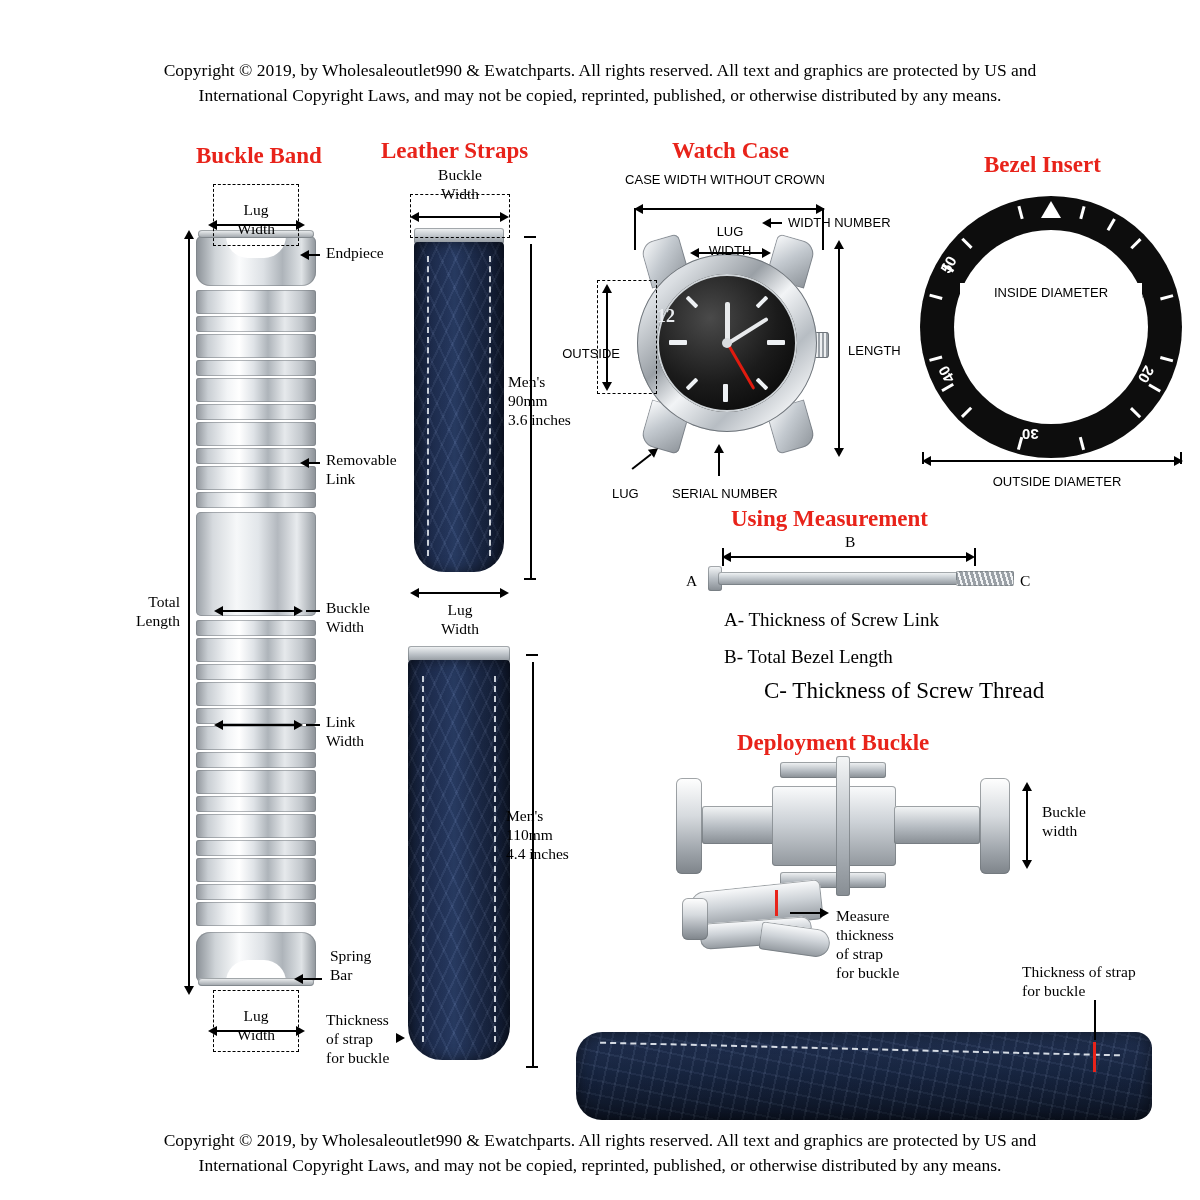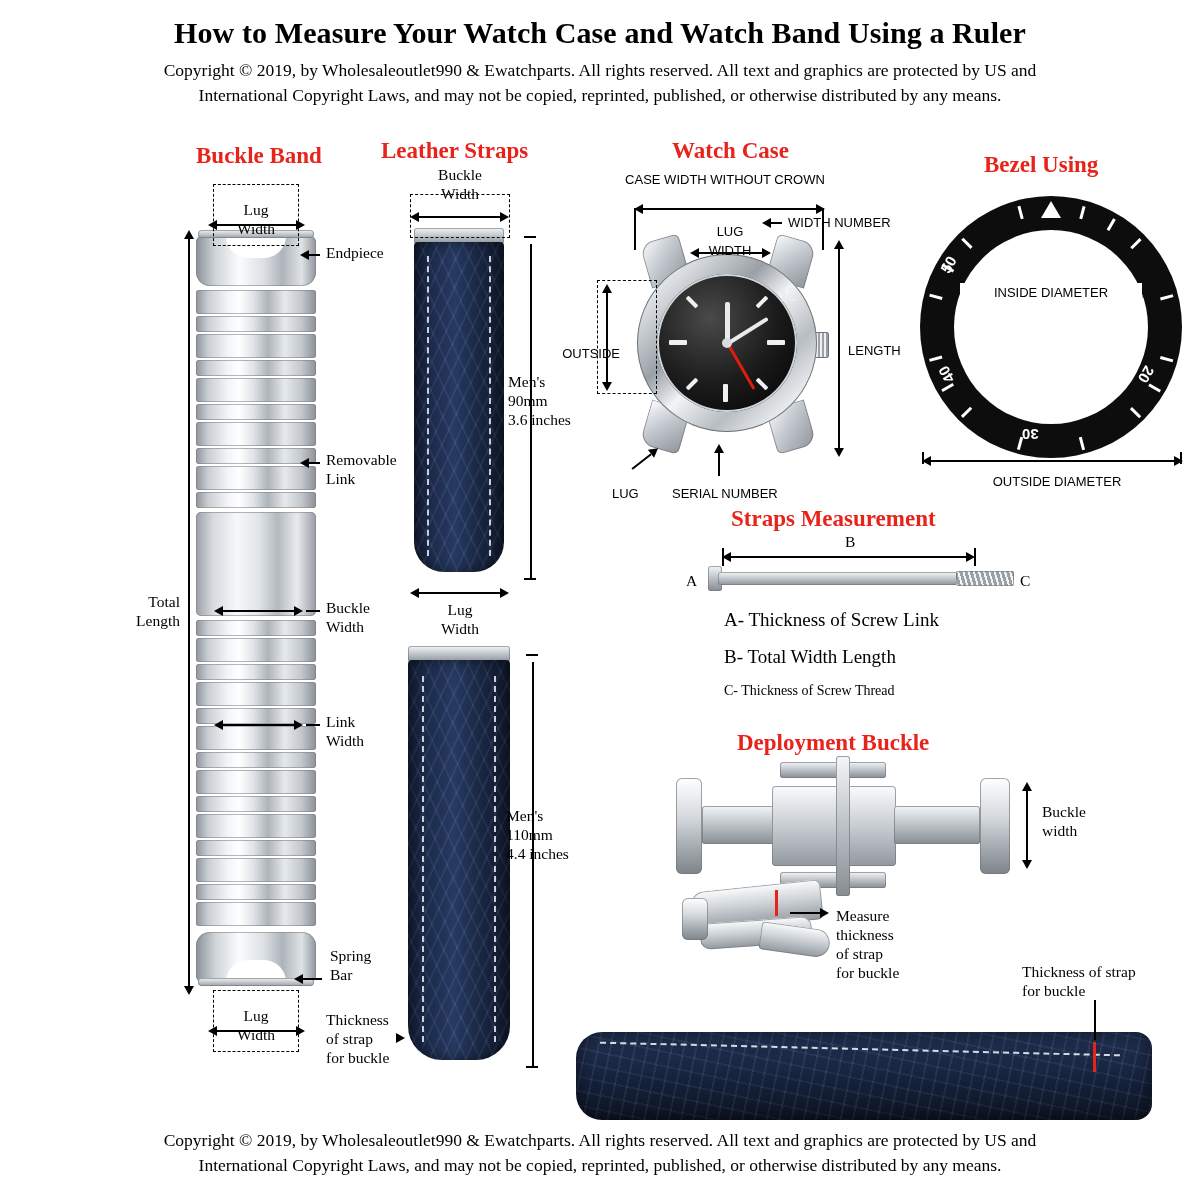--- a/index.html
+++ b/index.html
@@ -133,21 +133,21 @@
   }
   .dial{
     position:absolute;left:28px;top:38px;width:140px;height:138px;border-radius:50%;
     background:radial-gradient(circle at 38% 32%,#4a4a4a 0%,#1b1b1b 52%,#000 100%);
     box-shadow:inset 0 0 0 2px #cfd4d8;
   }
   .idx{position:absolute;background:#eef1f4;border-radius:1px;}
   .hand{position:absolute;background:#e8eaec;border-radius:2px;transform-origin:50% 100%;}
   .hand.sec{background:#e11b0f;}
   .twelve{
-    position:absolute;left:0;top:11px;width:140px;text-align:right;
+    position:absolute;left:0;top:32px;width:140px;text-align:left;
     color:#e9ecef;font-family:"Liberation Serif", serif;font-size:18px;font-weight:bold;
   }
 
   
   .bezel{
     position:absolute;left:920px;top:196px;width:262px;height:262px;border-radius:50%;
     background:#0d0d0d;
   }
   .bezel-inner{
     position:absolute;left:34px;top:34px;width:194px;height:194px;border-radius:50%;
@@ -210,31 +210,30 @@
     position:absolute;left:600px;top:1048px;width:520px;height:0;
     border-top:2px dashed #e9eef4;opacity:.9;transform:rotate(1.4deg);
   }
   .redmark{position:absolute;background:#e8231a;width:2.5px;}
 </style>
 </head>
 <body>
 
 <div class="page">
 
-  <div class="title">How to Measure Your Watch Case and Watch Band Using a Ruler</div>
   <div class="copy-top">
     <div>Copyright  © 2019, by Wholesaleoutlet990 &amp; Ewatchparts. All rights reserved. All text and graphics are protected by US and</div>
     <div>International Copyright Laws, and may not be copied, reprinted, published, or otherwise distributed by any  means.</div>
   </div>
 
   <div class="sec-head" style="left:196px;top:143px;">Buckle Band</div>
   <div class="sec-head" style="left:381px;top:138px;">Leather Straps</div>
   <div class="sec-head" style="left:672px;top:138px;">Watch Case</div>
-  <div class="sec-head" style="left:984px;top:152px;">Bezel Using</div>
-  <div class="sec-head" style="left:731px;top:506px;">Straps Measurement</div>
+  <div class="sec-head" style="left:984px;top:152px;">Bezel Insert</div>
+  <div class="sec-head" style="left:731px;top:506px;">Using Measurement</div>
   <div class="sec-head" style="left:737px;top:730px;">Deployment Buckle</div>
 
   <div class="band-wrap">
 
     <div class="endp" style="top:40px;">
       <div class="notch" style="top:0;"></div>
     </div>
     <div class="springbar" style="top:34px;"></div>
 
     <div class="seg link" style="top:94px;"></div>
@@ -467,22 +466,22 @@
   <div class="mline h" style="left:730px;top:556px;width:236px;"></div>
   <div class="ah l" style="left:722px;top:552px;"></div>
   <div class="ah r" style="left:966px;top:552px;"></div>
   <div class="mline v" style="left:722px;top:548px;height:18px;"></div>
   <div class="mline v" style="left:974px;top:548px;height:18px;"></div>
   <div class="lbl" style="left:845px;top:532px;">B</div>
   <div class="lbl" style="left:686px;top:571px;">A</div>
   <div class="lbl" style="left:1020px;top:571px;">C</div>
 
   <div class="lbl" style="left:724px;top:610px;font-size:19px;">A- Thickness of Screw Link</div>
-  <div class="lbl" style="left:724px;top:647px;font-size:19px;">B- Total Width Length</div>
-  <div class="lbl" style="left:724px;top:681px;font-size:14px;">C- Thickness of Screw Thread</div>
+  <div class="lbl" style="left:724px;top:647px;font-size:19px;">B- Total Bezel Length</div>
+  <div class="lbl" style="left:764px;top:681px;font-size:23px;">C- Thickness of Screw Thread</div>
 
   <div class="dp-clip" style="left:676px;top:778px;width:26px;height:96px;"></div>
   <div class="dp-bar" style="left:702px;top:806px;width:76px;height:38px;"></div>
   <div class="dp-plate" style="left:772px;top:786px;width:124px;height:80px;"></div>
   <div class="dp-bar" style="left:780px;top:762px;width:106px;height:16px;"></div>
   <div class="dp-bar" style="left:780px;top:872px;width:106px;height:16px;"></div>
   <div class="dp-bar" style="left:894px;top:806px;width:86px;height:38px;"></div>
   <div class="dp-clip" style="left:980px;top:778px;width:30px;height:96px;"></div>
   <div class="dp-bar" style="left:836px;top:756px;width:14px;height:140px;"></div>
 

